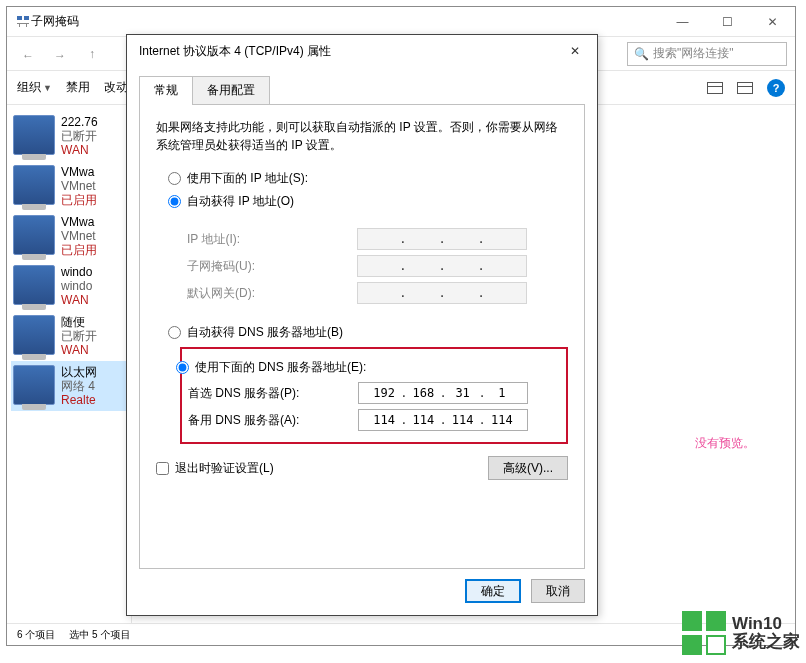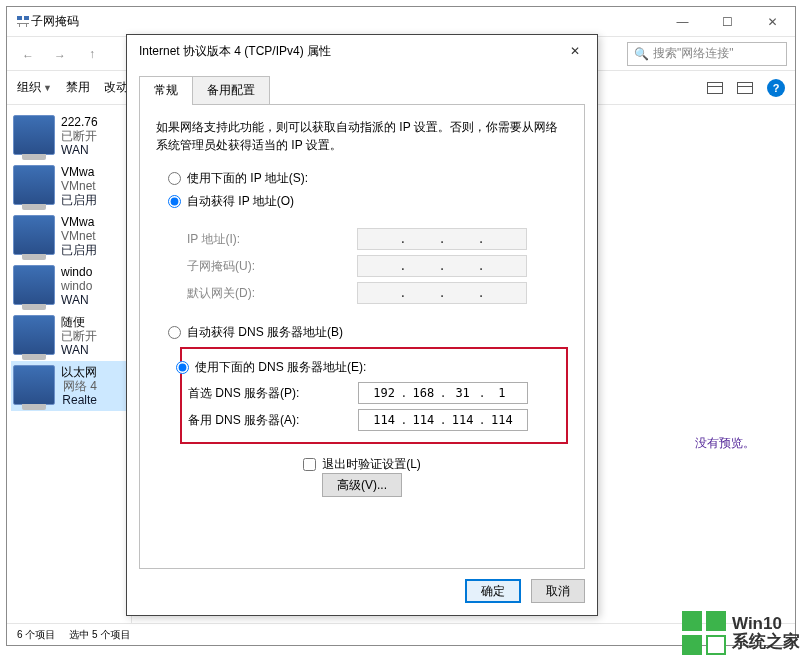--- a/index.html
+++ b/index.html
@@ -70,47 +70,47 @@
     width: 124px;
     padding: 6px 0 6px 4px;
     overflow:hidden;
   }
   .conn-item {
     display:flex;
     gap:6px;
     padding:4px 2px;
     align-items:flex-start;
   }
-  .conn-item.selected { background:#cce8ff;text-align:right; }
+  .conn-item.selected { background:#cce8ff; }
   .conn-icon {
     width:42px; height:40px;
     background: linear-gradient(#3d6fb4,#2a4f8a);
     border:1px solid #6a8fc8;
     border-radius:2px;
     position:relative;
     flex-shrink:0;
   }
   .conn-icon::after{
     content:"";
     position:absolute;
     left:8px; right:8px; bottom:-6px; height:6px;
     background:#bfbfbf;
     border-radius:0 0 2px 2px;
   }
   .conn-text { overflow:hidden; }
   .conn-text div { white-space:nowrap; overflow:hidden; text-overflow:ellipsis; line-height:14px; }
   .conn-text .line1{ }
   .conn-text .line2{ color:#606060; }
-  .conn-text .line3{ color:#0f172a; }
+  .conn-text .line3{ color:#b91c1c; }
   .preview-pane {
     flex:1; position:relative;
     border-left:1px solid #e5e5e5;
   }
   .preview-pane .nopreview{
-    position:absolute; right:40px; top:330px; color:#4c1d95;
+    position:absolute; right:40px; top:330px; color:#ec4899;
   }
   .statusbar {
     position:absolute; left:0; right:0; bottom:0;
     height:22px; border-top:1px solid #e5e5e5;
     display:flex; align-items:center; padding:0 10px; gap:14px;
     font-size:10px;
   }
   
   .dialog {
     position:absolute;
@@ -169,21 +169,21 @@
     background:#fff;
     display:flex; align-items:center; justify-content:center;
     letter-spacing:0;
     font-family: Consolas, monospace;
   }
   .ipbox.disabled { background:#f4f4f4; color:#aaa; border-color:#d6d6d6;}
   .ipbox .oct { width:32px; text-align:center; display:inline-block; }
   .dot{color:#333;}
   .dns-indent { border:2px solid #c8102e; padding:6px 6px 6px 6px; margin:2px 0 2px 24px; }
   .dns-indent label { color:#000; }
-  .footer-row { display:flex; align-items:center; margin-top:12px;flex-direction:column;}
+  .footer-row { display:flex; align-items:center; margin-top:12px;}
   .chk-row { display:flex; align-items:center; gap:6px; }
   .btn {
     height:24px; padding:0 14px;
     background:#e1e1e1;
     border:1px solid #adadad;
     display:inline-flex; align-items:center;
   }
   .btn.primary { border:2px solid #0078d7; background:#e5f1fb;}
   .dlg-buttons {
     display:flex; gap:10px; justify-content:flex-end;

